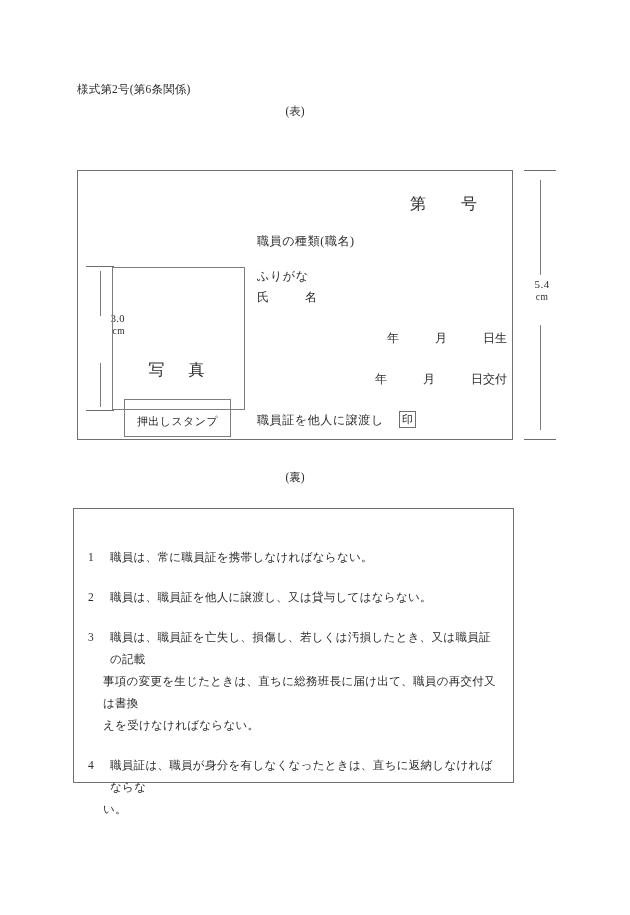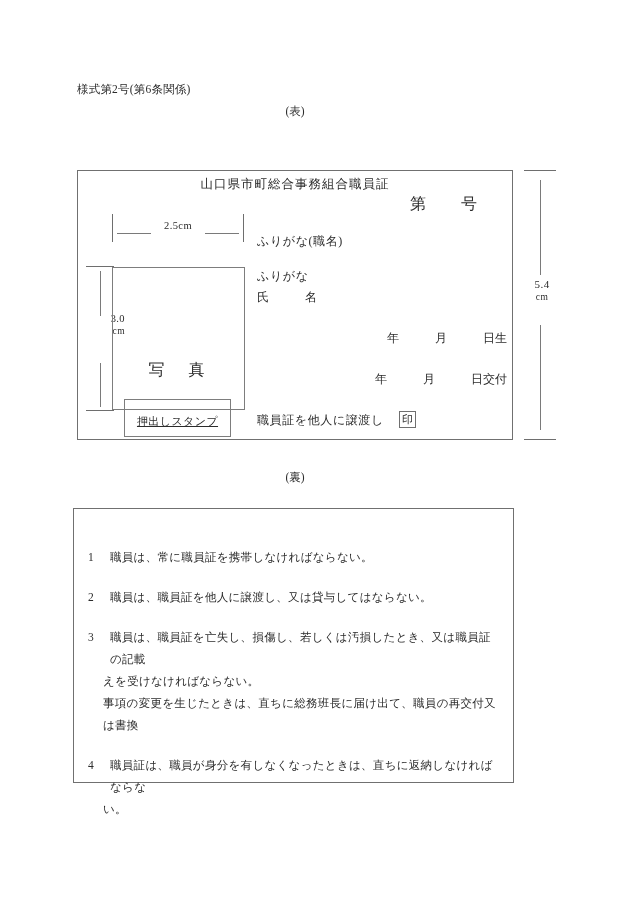--- a/index.html
+++ b/index.html
@@ -220,21 +220,20 @@
     box-sizing: border-box;
   }
   .stamp-label {
     left: 124px;
     top: 414px;
     width: 107px;
     text-align: center;
     font-size: 11px;
     letter-spacing: 0.4px;
     white-space: nowrap;
-    text-decoration: underline;
   }
 
   
   .fld {
     font-size: 12px;
     white-space: nowrap;
     letter-spacing: 0.6px;
   }
   .fld-kind    { left: 257px; top: 233px; }
   .fld-furi    { left: 257px; top: 268px; }
@@ -297,30 +296,22 @@
 
 <div class="page">
 
   <div class="abs form-no">様式第2号(第6条関係)</div>
 
   <div class="abs side-label front">(表)</div>
 
 
   <div class="abs card-box"></div>
 
-  <div class="abs card-title">山口県市町総合事務組合職員証</div>
   <div class="abs card-number">第　　号</div>
 
-  <div class="abs dim-h-photo">
-    <div class="tick left"></div>
-    <div class="tick right"></div>
-    <div class="bar l"></div>
-    <div class="bar r"></div>
-    <div class="dim-text">2.5cm</div>
-  </div>
 
   <div class="abs dim-v-photo">
     <div class="tick top"></div>
     <div class="tick bottom"></div>
     <div class="bar t"></div>
     <div class="bar b"></div>
     <div class="dim-text">
       <span>3.0</span>
       <span class="unit">cm</span>
     </div>
@@ -336,21 +327,21 @@
       <span class="unit">cm</span>
     </div>
   </div>
 
   <div class="abs photo-box"></div>
   <div class="abs photo-label">写　真</div>
 
   <div class="abs stamp-box"></div>
   <div class="abs stamp-label">押出しスタンプ</div>
 
-  <div class="abs fld fld-kind">ふりがな(職名)</div>
+  <div class="abs fld fld-kind">職員の種類(職名)</div>
   <div class="abs fld fld-furi">ふりがな</div>
   <div class="abs fld fld-name">氏　　　名</div>
   <div class="abs fld fld-birth">年　　　月　　　日生</div>
   <div class="abs fld fld-issue">年　　　月　　　日交付</div>
   <div class="abs fld fld-org">職員証を他人に譲渡し</div>
   <div class="abs seal-mark">印</div>
 
   <div class="abs side-label back">(裏)</div>
 
   <div class="abs back-box"></div>
@@ -358,21 +349,21 @@
       <div class="rule">
         <div class="rule-num">1</div>
         <div class="rule-text"><span>職員は、常に職員証を携帯しなければならない。</span></div>
       </div>
       <div class="rule">
         <div class="rule-num">2</div>
         <div class="rule-text"><span>職員は、職員証を他人に譲渡し、又は貸与してはならない。</span></div>
       </div>
       <div class="rule">
         <div class="rule-num">3</div>
-        <div class="rule-text"><span>職員は、職員証を亡失し、損傷し、若しくは汚損したとき、又は職員証の記載</span><span class="cont">えを受けなければならない。</span><span class="cont">事項の変更を生じたときは、直ちに総務班長に届け出て、職員の再交付又は書換</span></div>
+        <div class="rule-text"><span>職員は、職員証を亡失し、損傷し、若しくは汚損したとき、又は職員証の記載</span><span class="cont">事項の変更を生じたときは、直ちに総務班長に届け出て、職員の再交付又は書換</span><span class="cont">えを受けなければならない。</span></div>
       </div>
       <div class="rule">
         <div class="rule-num">4</div>
         <div class="rule-text"><span>職員証は、職員が身分を有しなくなったときは、直ちに返納しなければならな</span><span class="cont">い。</span></div>
       </div>
     </div>
 
 </div>
 
 </body></html>

